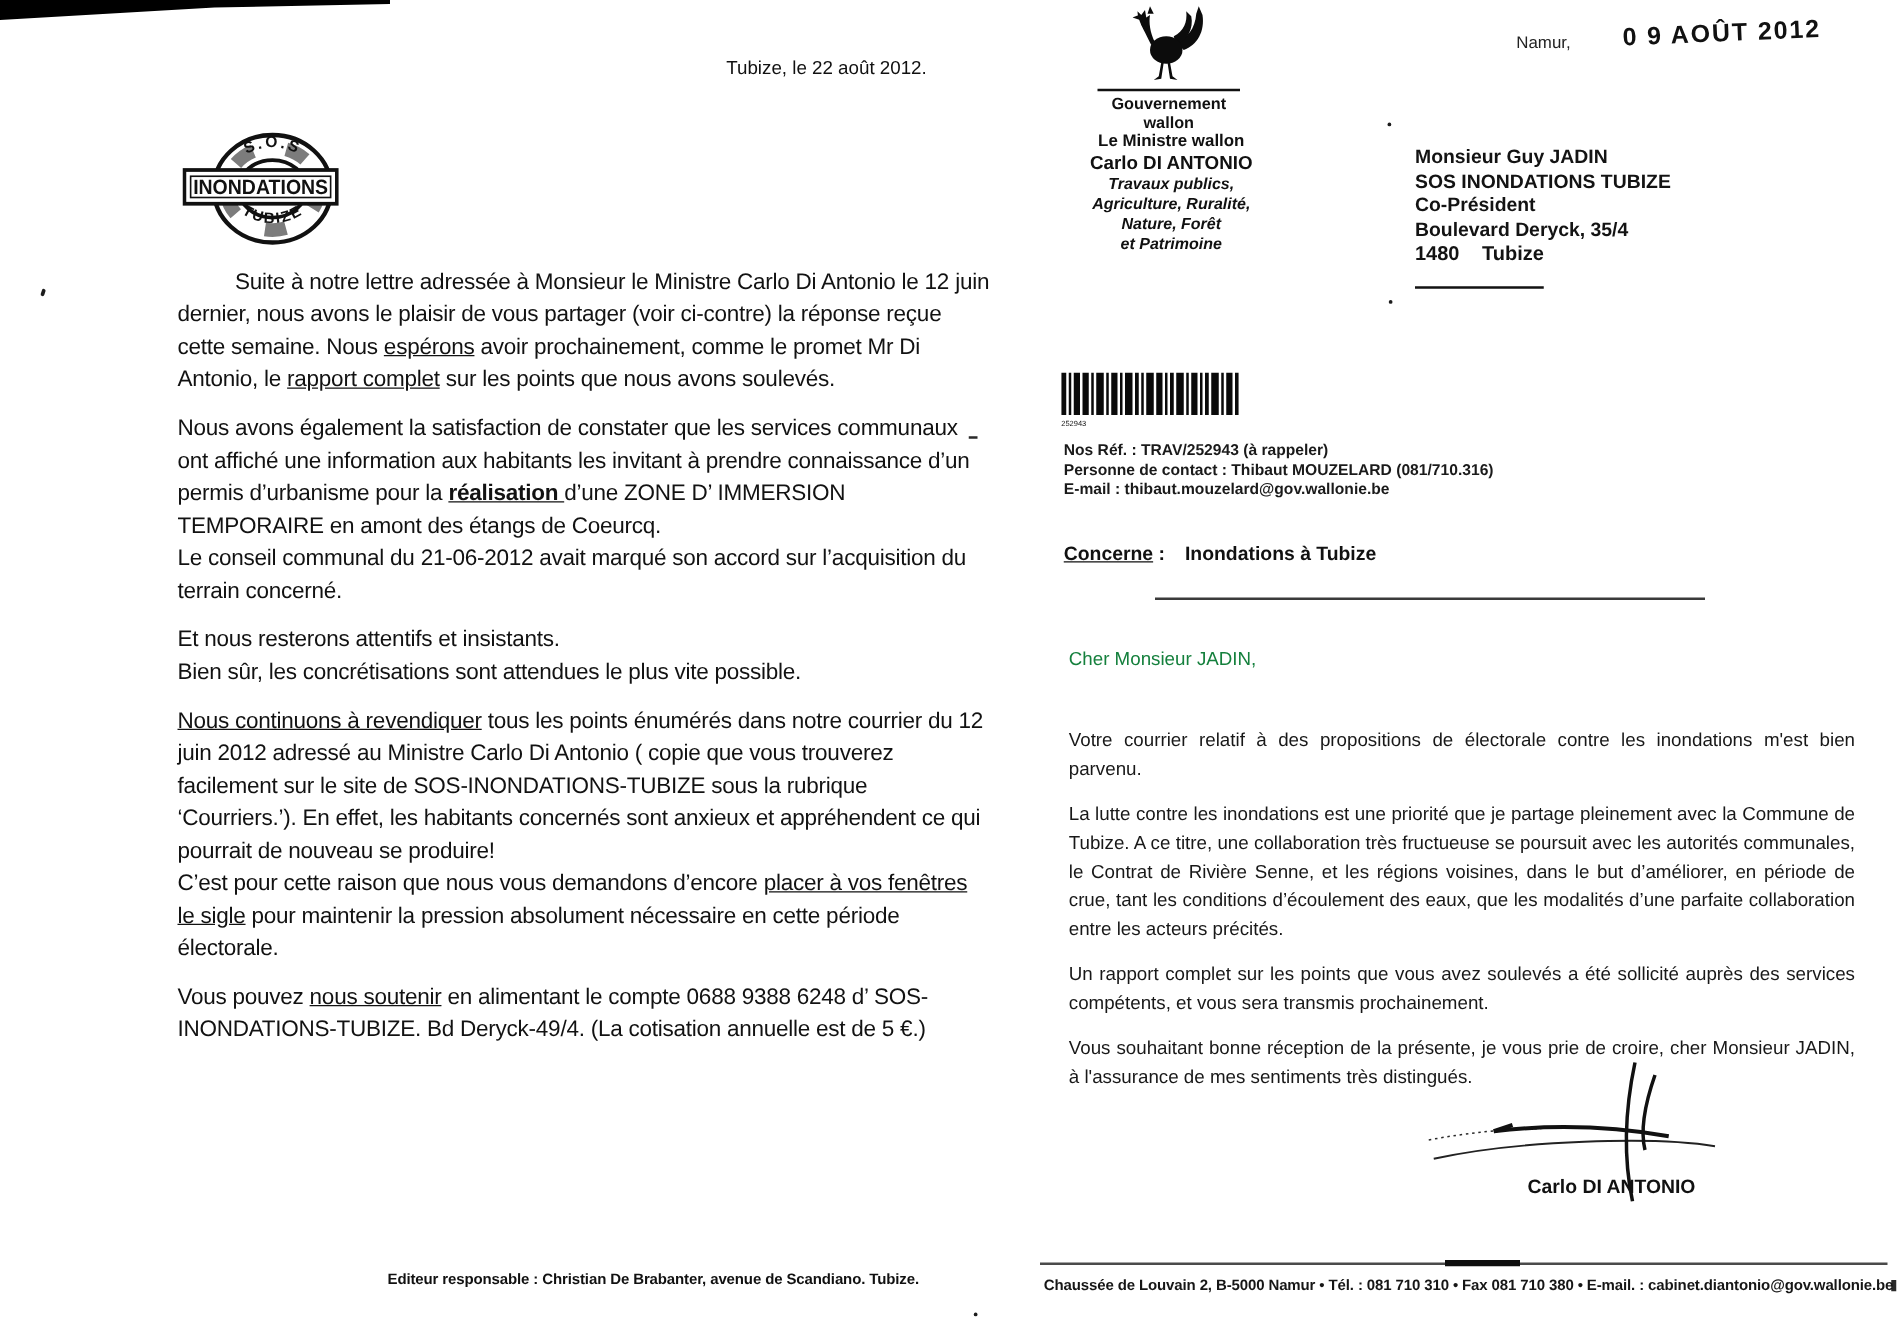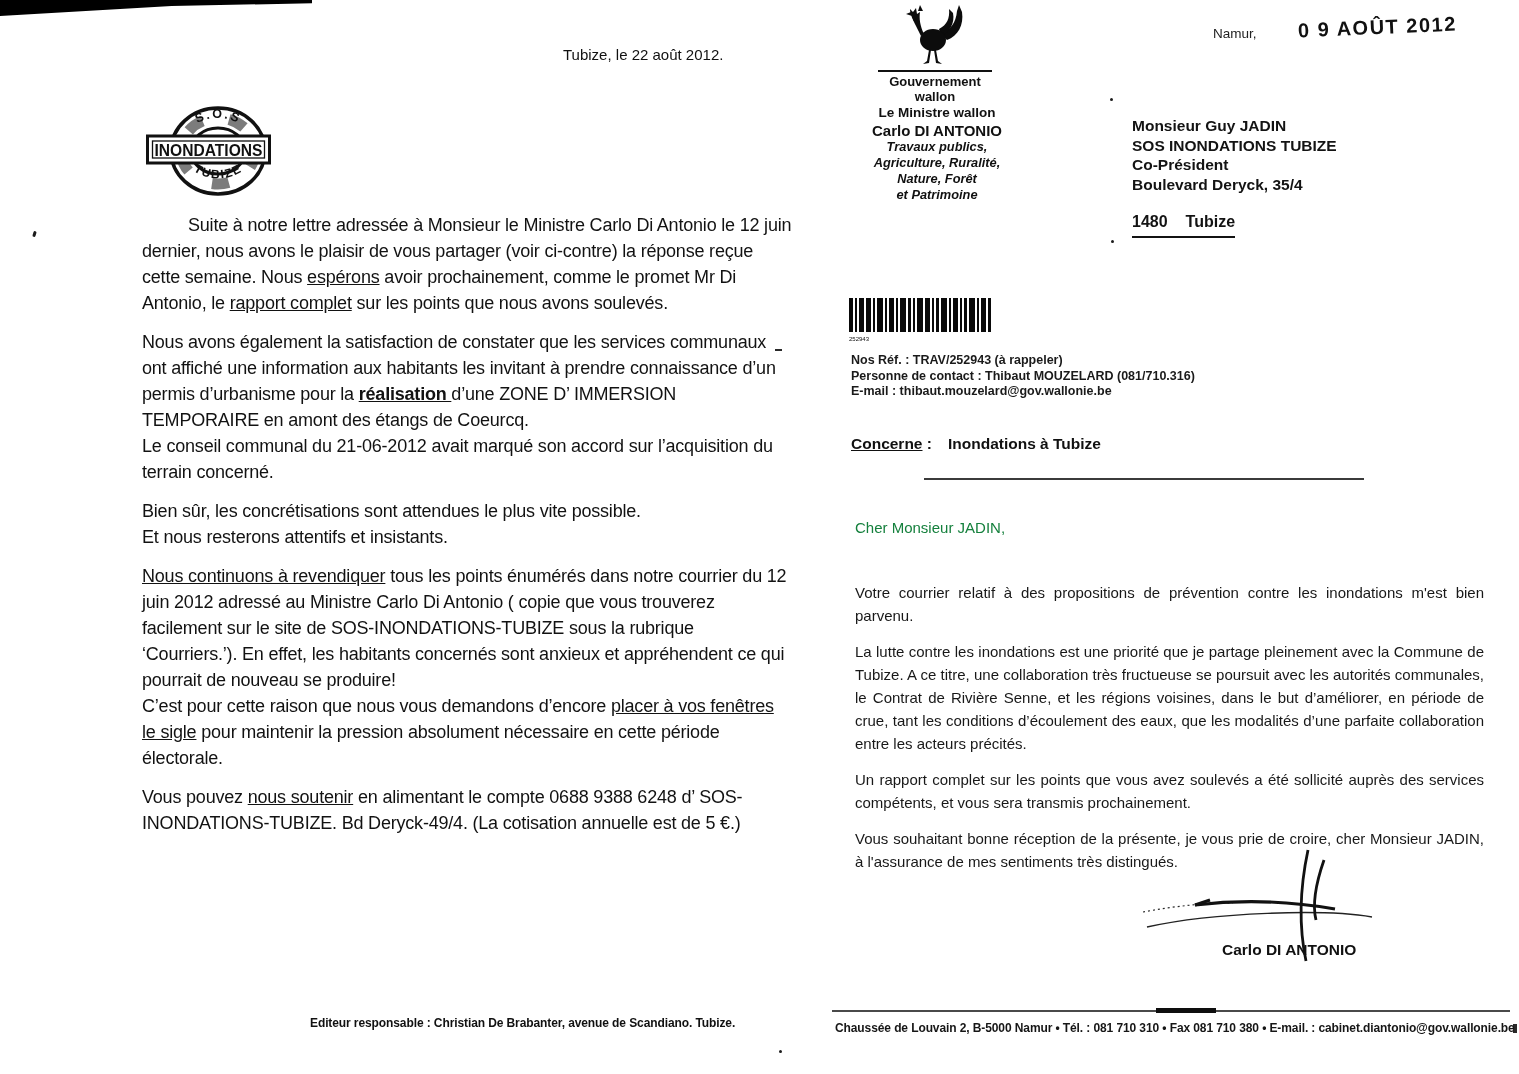--- a/index.html
+++ b/index.html
@@ -6,21 +6,21 @@
   .page{position:relative;width:1519px;height:1074px;background:#fff;overflow:hidden;
         font-family:"Liberation Sans", sans-serif;color:#151515;}
 
   
   .wedge{position:absolute;left:0;top:0;width:312px;height:16px;background:#000;
          clip-path:polygon(0 0,100% 0,100% 20%,55% 38%,0 100%);}
   .spot{position:absolute;background:#1c1c1c;border-radius:50%;}
   .dashmark{position:absolute;background:#2a2a2a;}
 
   
-  .l-date{position:absolute;left:563px;top:46px;font-size:15px;color:#111;}
+  .l-date{position:absolute;left:581px;top:46px;font-size:15px;color:#111;}
   .stamp{position:absolute;left:146px;top:103px;width:125px;height:96px;}
   .l-body{position:absolute;left:142px;top:212px;width:650px;font-size:18px;line-height:26px;
           color:#121212;letter-spacing:-0.2px;}
   .l-body .para{margin:0 0 13px 0;}
   .indent{text-indent:46px;}
   .u{text-decoration:underline;}
   .bu{font-weight:bold;text-decoration:underline;}
   .l-footer{position:absolute;left:310px;top:1016px;font-size:12px;font-weight:bold;
             color:#111;letter-spacing:-0.1px;}
 
@@ -30,22 +30,22 @@
   .gov-caption{font-size:13px;font-weight:bold;color:#111;}
   .r-place{position:absolute;left:1213px;top:26px;font-size:13.5px;color:#222;}
   .r-datestamp{position:absolute;left:1298px;top:16px;font-size:20px;font-weight:bold;
                letter-spacing:1.5px;transform:rotate(-2.5deg);color:#111;}
   .minister{position:absolute;left:858px;top:105px;width:158px;text-align:center;color:#111;}
   .minister .m1{font-size:13.5px;font-weight:bold;}
   .minister .m2{font-size:15px;font-weight:bold;margin-top:2px;}
   .minister .mport{font-style:italic;font-weight:bold;font-size:12.8px;line-height:16px;}
   .recipient{position:absolute;left:1132px;top:116px;font-size:15.5px;font-weight:bold;
              line-height:19.5px;color:#131313;}
-  .city-line{display:inline-block;border-bottom:2px solid #131313;margin-top:18px;
-             font-size:16px;padding-bottom:4px;}
+  .city-line{display:inline-block;border-bottom:2px solid #131313;
+             font-size:16px;padding-bottom:15px;}
   .city-gap{display:inline-block;width:18px;}
   .barcode{position:absolute;left:849px;top:298px;}
   .barcode-num{font-size:6px;color:#111;margin-top:-2px;}
   .refs{position:absolute;left:851px;top:353px;font-size:12.5px;font-weight:bold;
         line-height:15.5px;color:#1a1a1a;}
   .concerne{position:absolute;left:851px;top:435px;font-size:15.5px;font-weight:bold;color:#111;}
   .concerne .lbl{text-decoration:underline;}
   .concerne .val{margin-left:16px;}
   .c-rule{position:absolute;left:924px;top:478px;width:440px;height:2px;background:#3b3b3b;}
   .salutation{position:absolute;left:855px;top:519px;font-size:15px;color:#15803d;}
@@ -96,22 +96,22 @@
   <div class="l-body">
     <div class="para indent"><span>Suite à notre lettre adressée à Monsieur le Ministre Carlo Di Antonio le 12 juin dernier, nous avons le plaisir de vous partager (voir ci-contre) la réponse reçue cette semaine. Nous </span><span class="u">espérons</span><span> avoir prochainement, comme le promet Mr Di Antonio, le </span><span class="u">rapport complet</span><span> sur les points que nous avons soulevés.</span></div>
 
     <div class="para">
       <div><span>Nous avons également la satisfaction de constater que les services communaux ont affiché une information aux habitants les invitant à prendre connaissance d’un permis d’urbanisme pour la </span><span class="bu">réalisation </span><span>d’une ZONE D’ IMMERSION TEMPORAIRE en amont des étangs de Coeurcq.</span></div>
       <div>Le conseil communal du 21-06-2012 avait marqué son accord sur l’acquisition du terrain concerné.</div>
     </div>
 
 
     <div class="para">
+      <div>Et nous resterons attentifs et insistants.</div>
       <div>Bien sûr, les concrétisations sont attendues le plus vite possible.</div>
-      <div>Et nous resterons attentifs et insistants.</div>
     </div>
 
     <div class="para">
       <div><span class="u">Nous continuons à revendiquer</span><span> tous les points énumérés dans notre courrier du 12 juin 2012 adressé au Ministre Carlo Di Antonio ( copie que vous trouverez facilement sur le site de SOS-INONDATIONS-TUBIZE sous la rubrique ‘Courriers.’). En effet, les habitants concernés sont anxieux et appréhendent ce qui pourrait de nouveau se produire!</span></div>
       <div><span>C’est pour cette raison que nous vous demandons d’encore </span><span class="u">placer à vos fenêtres le sigle</span><span> pour maintenir la pression absolument nécessaire en cette période électorale.</span></div>
     </div>
 
     <div class="para"><span>Vous pouvez </span><span class="u">nous soutenir</span><span> en alimentant le compte 0688 9388 6248 d’ SOS-INONDATIONS-TUBIZE.  Bd Deryck-49/4. (La cotisation annuelle est de 5 €.)</span></div>
   </div>
 
@@ -195,21 +195,21 @@
     <div>Personne de contact : Thibaut MOUZELARD (081/710.316)</div>
     <div>E-mail : thibaut.mouzelard@gov.wallonie.be</div>
   </div>
 
   <div class="concerne"><span class="lbl">Concerne</span> <span>:</span><span class="val">Inondations à Tubize</span></div>
   <div class="c-rule"></div>
 
   <div class="salutation">Cher Monsieur JADIN,</div>
 
   <div class="r-body">
-    <div class="para">Votre courrier relatif à des propositions de prévention contre les inondations m'est bien parvenu.</div>
+    <div class="para">Votre courrier relatif à des propositions de électorale contre les inondations m'est bien parvenu.</div>
     <div class="para">La lutte contre les inondations est une priorité que je partage pleinement avec la Commune de Tubize. A ce titre, une collaboration très fructueuse se poursuit avec les autorités communales, le Contrat de Rivière Senne, et les régions voisines, dans le but d’améliorer, en période de crue, tant les conditions d’écoulement des eaux, que les modalités d’une parfaite collaboration entre les acteurs précités.</div>
     <div class="para">Un rapport complet sur les points que vous avez soulevés a été sollicité auprès des services compétents, et vous sera transmis prochainement.</div>
     <div class="para">Vous souhaitant bonne réception de la présente, je vous prie de croire, cher Monsieur JADIN, à l'assurance de mes sentiments très distingués.</div>
   </div>
 
   <div class="signature">
     <svg width="270" height="115" viewBox="0 0 270 115">
       <path d="M8,64 C40,58 70,55 98,55" stroke="#2a2a2a" stroke-width="1.2" stroke-dasharray="2 3" fill="none"></path>
       <path d="M60,57 C110,51 160,54 200,61" stroke="#111" stroke-width="3.2" fill="none"></path>
       <path d="M60,57 l15,-5" stroke="#111" stroke-width="3.2" fill="none"></path>

